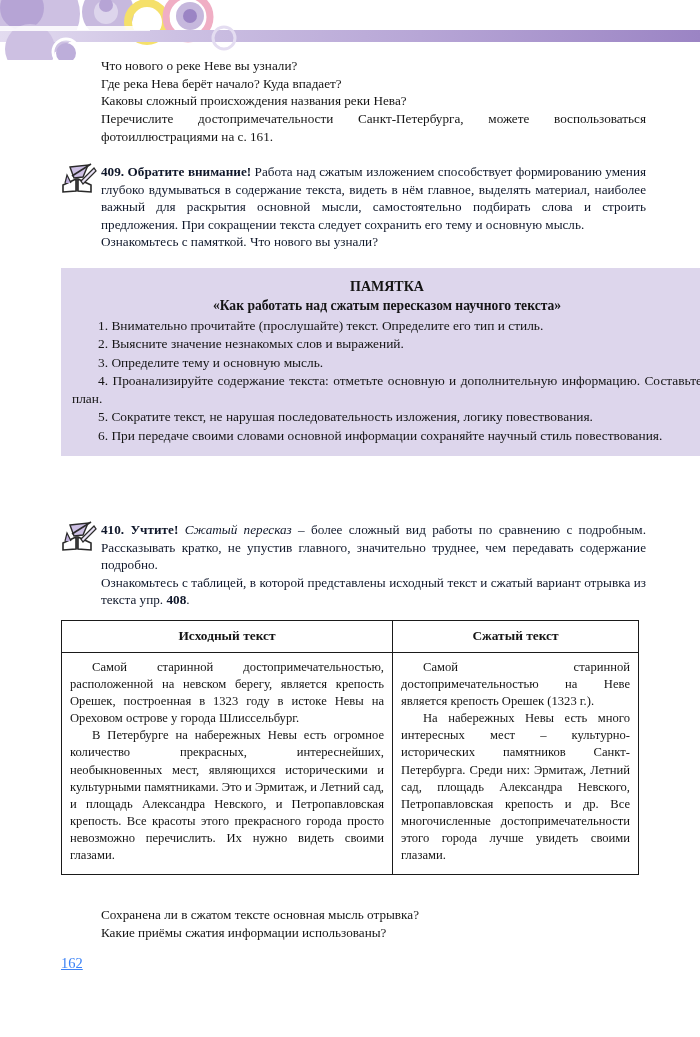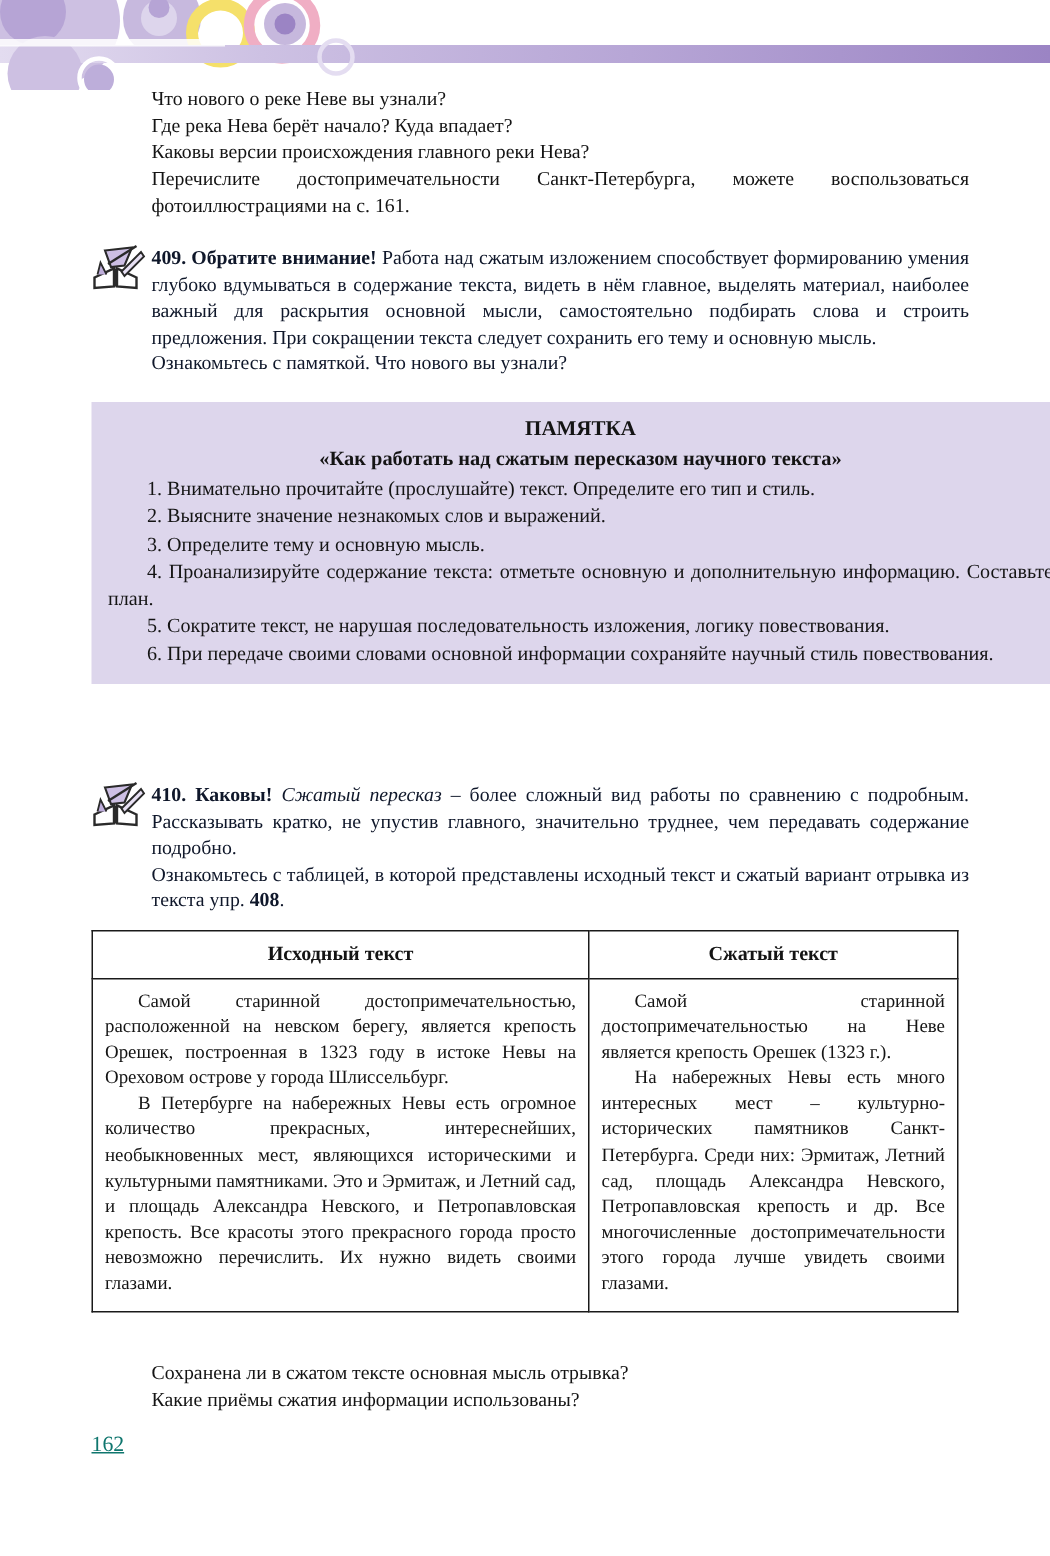--- a/index.html
+++ b/index.html
@@ -166,21 +166,21 @@
     line-height: 17.8px;
     margin: 0;
   }
 
   .page-number {
     position: absolute;
     left: 61px;
     top: 955px;
     font-size: 14.5px;
     font-weight: normal;
-    color: #0f766e;
+    color: #3b82f6;
     text-decoration: underline;
   }
 </style>
 </head>
 <body>
 
 <div class="page-decor">
   <svg class="decor-svg" width="700" height="60" viewBox="0 0 700 60" xmlns="http://www.w3.org/2000/svg">
     <defs>
       <linearGradient id="bandgrad" x1="0" y1="0" x2="1" y2="0">
@@ -214,21 +214,21 @@
 
     <rect x="0" y="26" width="150" height="5" fill="#ffffff" opacity="0.85"></rect>
   </svg>
 </div>
 
 <div class="content">
 
   <div class="intro-block">
     <p class="qline">Что нового о реке Неве вы узнали?</p>
     <p class="qline">Где река Нева берёт начало? Куда впадает?</p>
-    <p class="qline">Каковы версии происхождения главного реки Нева?</p>
+    <p class="qline">Каковы сложный происхождения названия реки Нева?</p>
     <p class="qwrap">Перечислите достопримечательности Санкт-Петербурга, можете воспользоваться фотоиллюстрациями на с. 161.</p>
   </div>
 
   <div class="exercise" id="exercise-409">
     <span class="ex-icon">
       <svg width="36" height="32" viewBox="0 0 36 32" xmlns="http://www.w3.org/2000/svg">
         <path d="M2 22 L15 16 L15 28 L2 29 Z" fill="#ffffff" stroke="#2a2a2a" stroke-width="1.6"></path>
         <path d="M30 22 L17 16 L17 28 L30 29 Z" fill="#ffffff" stroke="#2a2a2a" stroke-width="1.6"></path>
         <path d="M16 16 L16 28" stroke="#2a2a2a" stroke-width="1.4"></path>
         <path d="M9 4 L27 2 L22 14 L13 15 Z" fill="#cdbfe4" stroke="#2a2a2a" stroke-width="1.4"></path>
@@ -260,21 +260,21 @@
         <path d="M2 22 L15 16 L15 28 L2 29 Z" fill="#ffffff" stroke="#2a2a2a" stroke-width="1.6"></path>
         <path d="M30 22 L17 16 L17 28 L30 29 Z" fill="#ffffff" stroke="#2a2a2a" stroke-width="1.6"></path>
         <path d="M16 16 L16 28" stroke="#2a2a2a" stroke-width="1.4"></path>
         <path d="M9 4 L27 2 L22 14 L13 15 Z" fill="#cdbfe4" stroke="#2a2a2a" stroke-width="1.4"></path>
         <path d="M11 13 L30 1" stroke="#2a2a2a" stroke-width="1.6"></path>
         <path d="M20 18 L33 5 L35 8 L22 21 Z" fill="#e8e1f4" stroke="#2a2a2a" stroke-width="1.3"></path>
         <path d="M4 20 L6 12 L10 20" fill="#bfaedb" stroke="#2a2a2a" stroke-width="1.2"></path>
       </svg>
     </span>
     <div class="ex-body">
-      <p class="para"><span class="ex-num">410.</span> <span class="ex-num">Каковы!</span> <span class="ex-italic">Сжатый пересказ</span><span> – более сложный вид работы по сравнению с подробным. Рассказывать кратко, не упустив главного, значительно труднее, чем передавать содержание подробно.</span></p>
+      <p class="para"><span class="ex-num">410.</span> <span class="ex-num">Учтите!</span> <span class="ex-italic">Сжатый пересказ</span><span> – более сложный вид работы по сравнению с подробным. Рассказывать кратко, не упустив главного, значительно труднее, чем передавать содержание подробно.</span></p>
       <p class="para ex-sub"><span>Ознакомьтесь с таблицей, в которой представлены исходный текст и сжатый вариант отрывка из текста упр. </span><span class="ex-num">408</span><span>.</span></p>
     </div>
   </div>
 
   <table class="cmp-table">
     <thead>
       <tr>
         <th class="col-left">Исходный текст</th>
         <th class="col-right">Сжатый текст</th>
       </tr>

